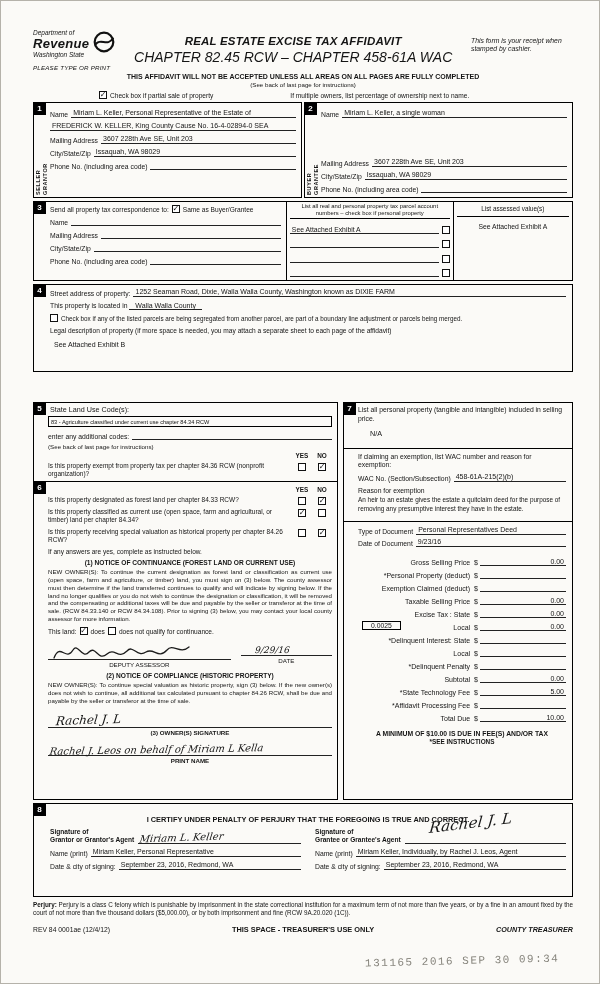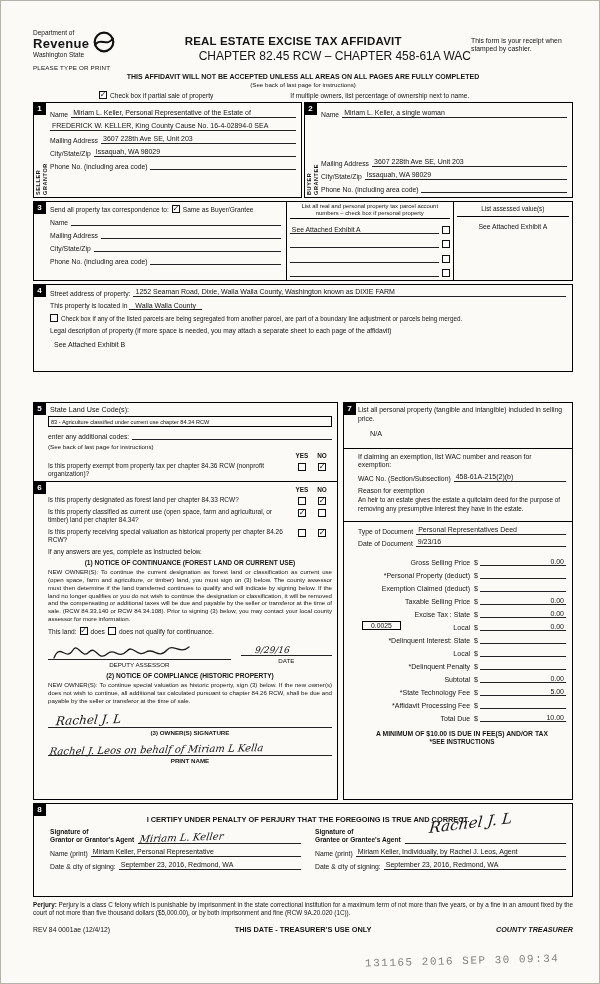--- a/index.html
+++ b/index.html
@@ -2,30 +2,30 @@
 <html><head>
 <meta charset="utf-8">
 <style>
   * { margin:0; padding:0; box-sizing:border-box; }
   body { background:#d8d6d0; font-family:"Liberation Sans", sans-serif; color:#151515; }
   .page { width:600px; height:984px; background:#fbfaf7; margin:0 auto; position:relative;
           padding:28px 26px 10px 32px; border:1px solid #b5b2aa; font-size:7px; overflow:hidden; }
   .bold { font-weight:bold; }
 
   
-  .hdr { display:flex; position:relative; margin-bottom:2px; }
+  .hdr { display:flex; position:relative; margin-bottom:2px;font-style:italic; }
   .agency-row { display:flex; align-items:flex-start; gap:4px; }
   .a1 { font-size:6.5px; }
   .a2 { font-size:13px; font-weight:bold; letter-spacing:.3px; }
   .a3 { font-size:6.5px; }
   .logo { width:22px; height:22px; margin-top:2px; }
   .please-type { font-size:6.2px; margin-top:6px; letter-spacing:.2px; }
   .hdr-center { flex:1; text-align:center; padding-top:6px; }
   .title { font-size:11.5px; font-weight:bold; letter-spacing:.2px; }
-  .subtitle { font-size:12px; margin-top:2px;text-align:right; }
+  .subtitle { font-size:14px; margin-top:2px; }
   .hdr-right { width:102px; font-size:6.8px; text-align:left; padding-top:8px; line-height:1.25; }
   .warning { text-align:center; font-size:7px; font-weight:bold; margin-top:2px; }
   .see-back-top { text-align:center; font-size:6.2px; margin-top:1px; }
   .partial-row { display:flex; align-items:center; gap:3px; margin:3px 0 3px 66px; font-size:6.6px; }
   .pr-right { margin-left:74px; }
 
   
   .cb { display:inline-flex; width:8px; height:8px; border:1px solid #111; align-items:center;
         justify-content:center; font-size:8px; line-height:1; background:#fff; flex:none; }
   .badge { position:absolute; left:-1px; top:-1px; width:13px; height:13px; background:#000; color:#fff;
@@ -537,18 +537,18 @@
       </div>
     </div>
   </div>
 
   <div class="perjury">
     <span class="bold">Perjury:</span><span> Perjury is a class C felony which is punishable by imprisonment in the state correctional institution for a maximum term of not more than five years, or by a fine in an amount fixed by the court of not more than five thousand dollars ($5,000.00), or by both imprisonment and fine (RCW 9A.20.020 (1C)).</span>
   </div>
 
   <div class="footer">
     <span>REV 84 0001ae (12/4/12)</span>
-    <span class="mid">THIS DATE - TREASURER'S USE ONLY</span>
+    <span class="mid">THIS SPACE - TREASURER'S USE ONLY</span>
     <span class="right">COUNTY TREASURER</span>
   </div>
 
   <div class="stamp">131165 2016 SEP 30 09:34</div>
 </div>
 
 </body></html>

